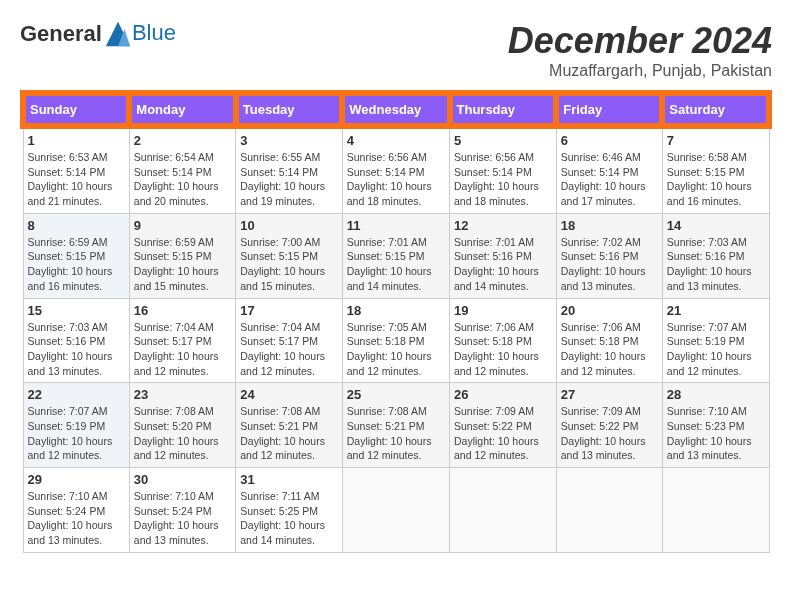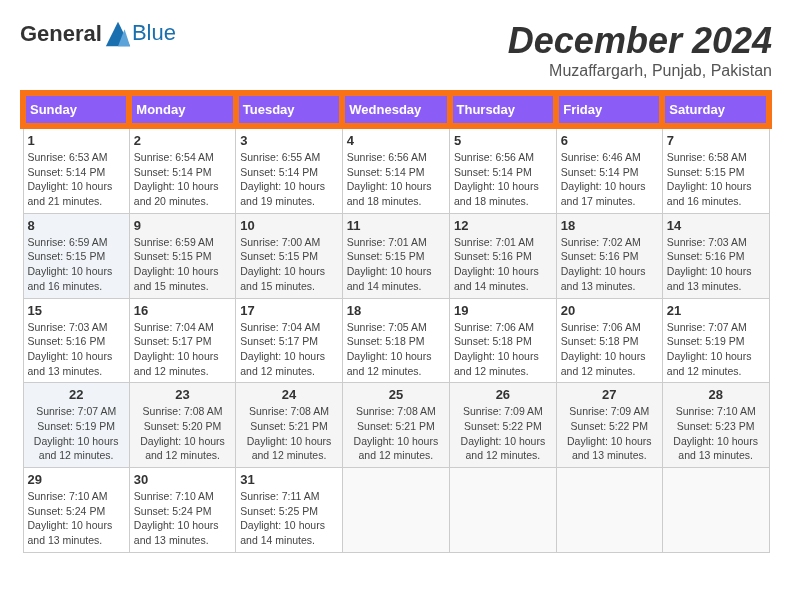--- a/index.html
+++ b/index.html
@@ -208,21 +208,21 @@
 <span class="day-info">Daylight: 10 hours and 12 minutes.</span></td>
         <td><span class="day-num">20</span>
 <span class="day-info">Sunrise: 7:06 AM</span><br>
 <span class="day-info">Sunset: 5:18 PM</span><br>
 <span class="day-info">Daylight: 10 hours and 12 minutes.</span></td>
         <td><span class="day-num">21</span>
 <span class="day-info">Sunrise: 7:07 AM</span><br>
 <span class="day-info">Sunset: 5:19 PM</span><br>
 <span class="day-info">Daylight: 10 hours and 12 minutes.</span></td>
       </tr>
-      <tr style="background: rgb(240, 244, 248); text-align: center;">
+      <tr style="background: rgb(240, 244, 248);">
         <td><span class="day-num">22</span>
 <span class="day-info">Sunrise: 7:07 AM</span><br>
 <span class="day-info">Sunset: 5:19 PM</span><br>
 <span class="day-info">Daylight: 10 hours and 12 minutes.</span></td>
         <td><span class="day-num">23</span>
 <span class="day-info">Sunrise: 7:08 AM</span><br>
 <span class="day-info">Sunset: 5:20 PM</span><br>
 <span class="day-info">Daylight: 10 hours and 12 minutes.</span></td>
         <td><span class="day-num">24</span>
 <span class="day-info">Sunrise: 7:08 AM</span><br>

